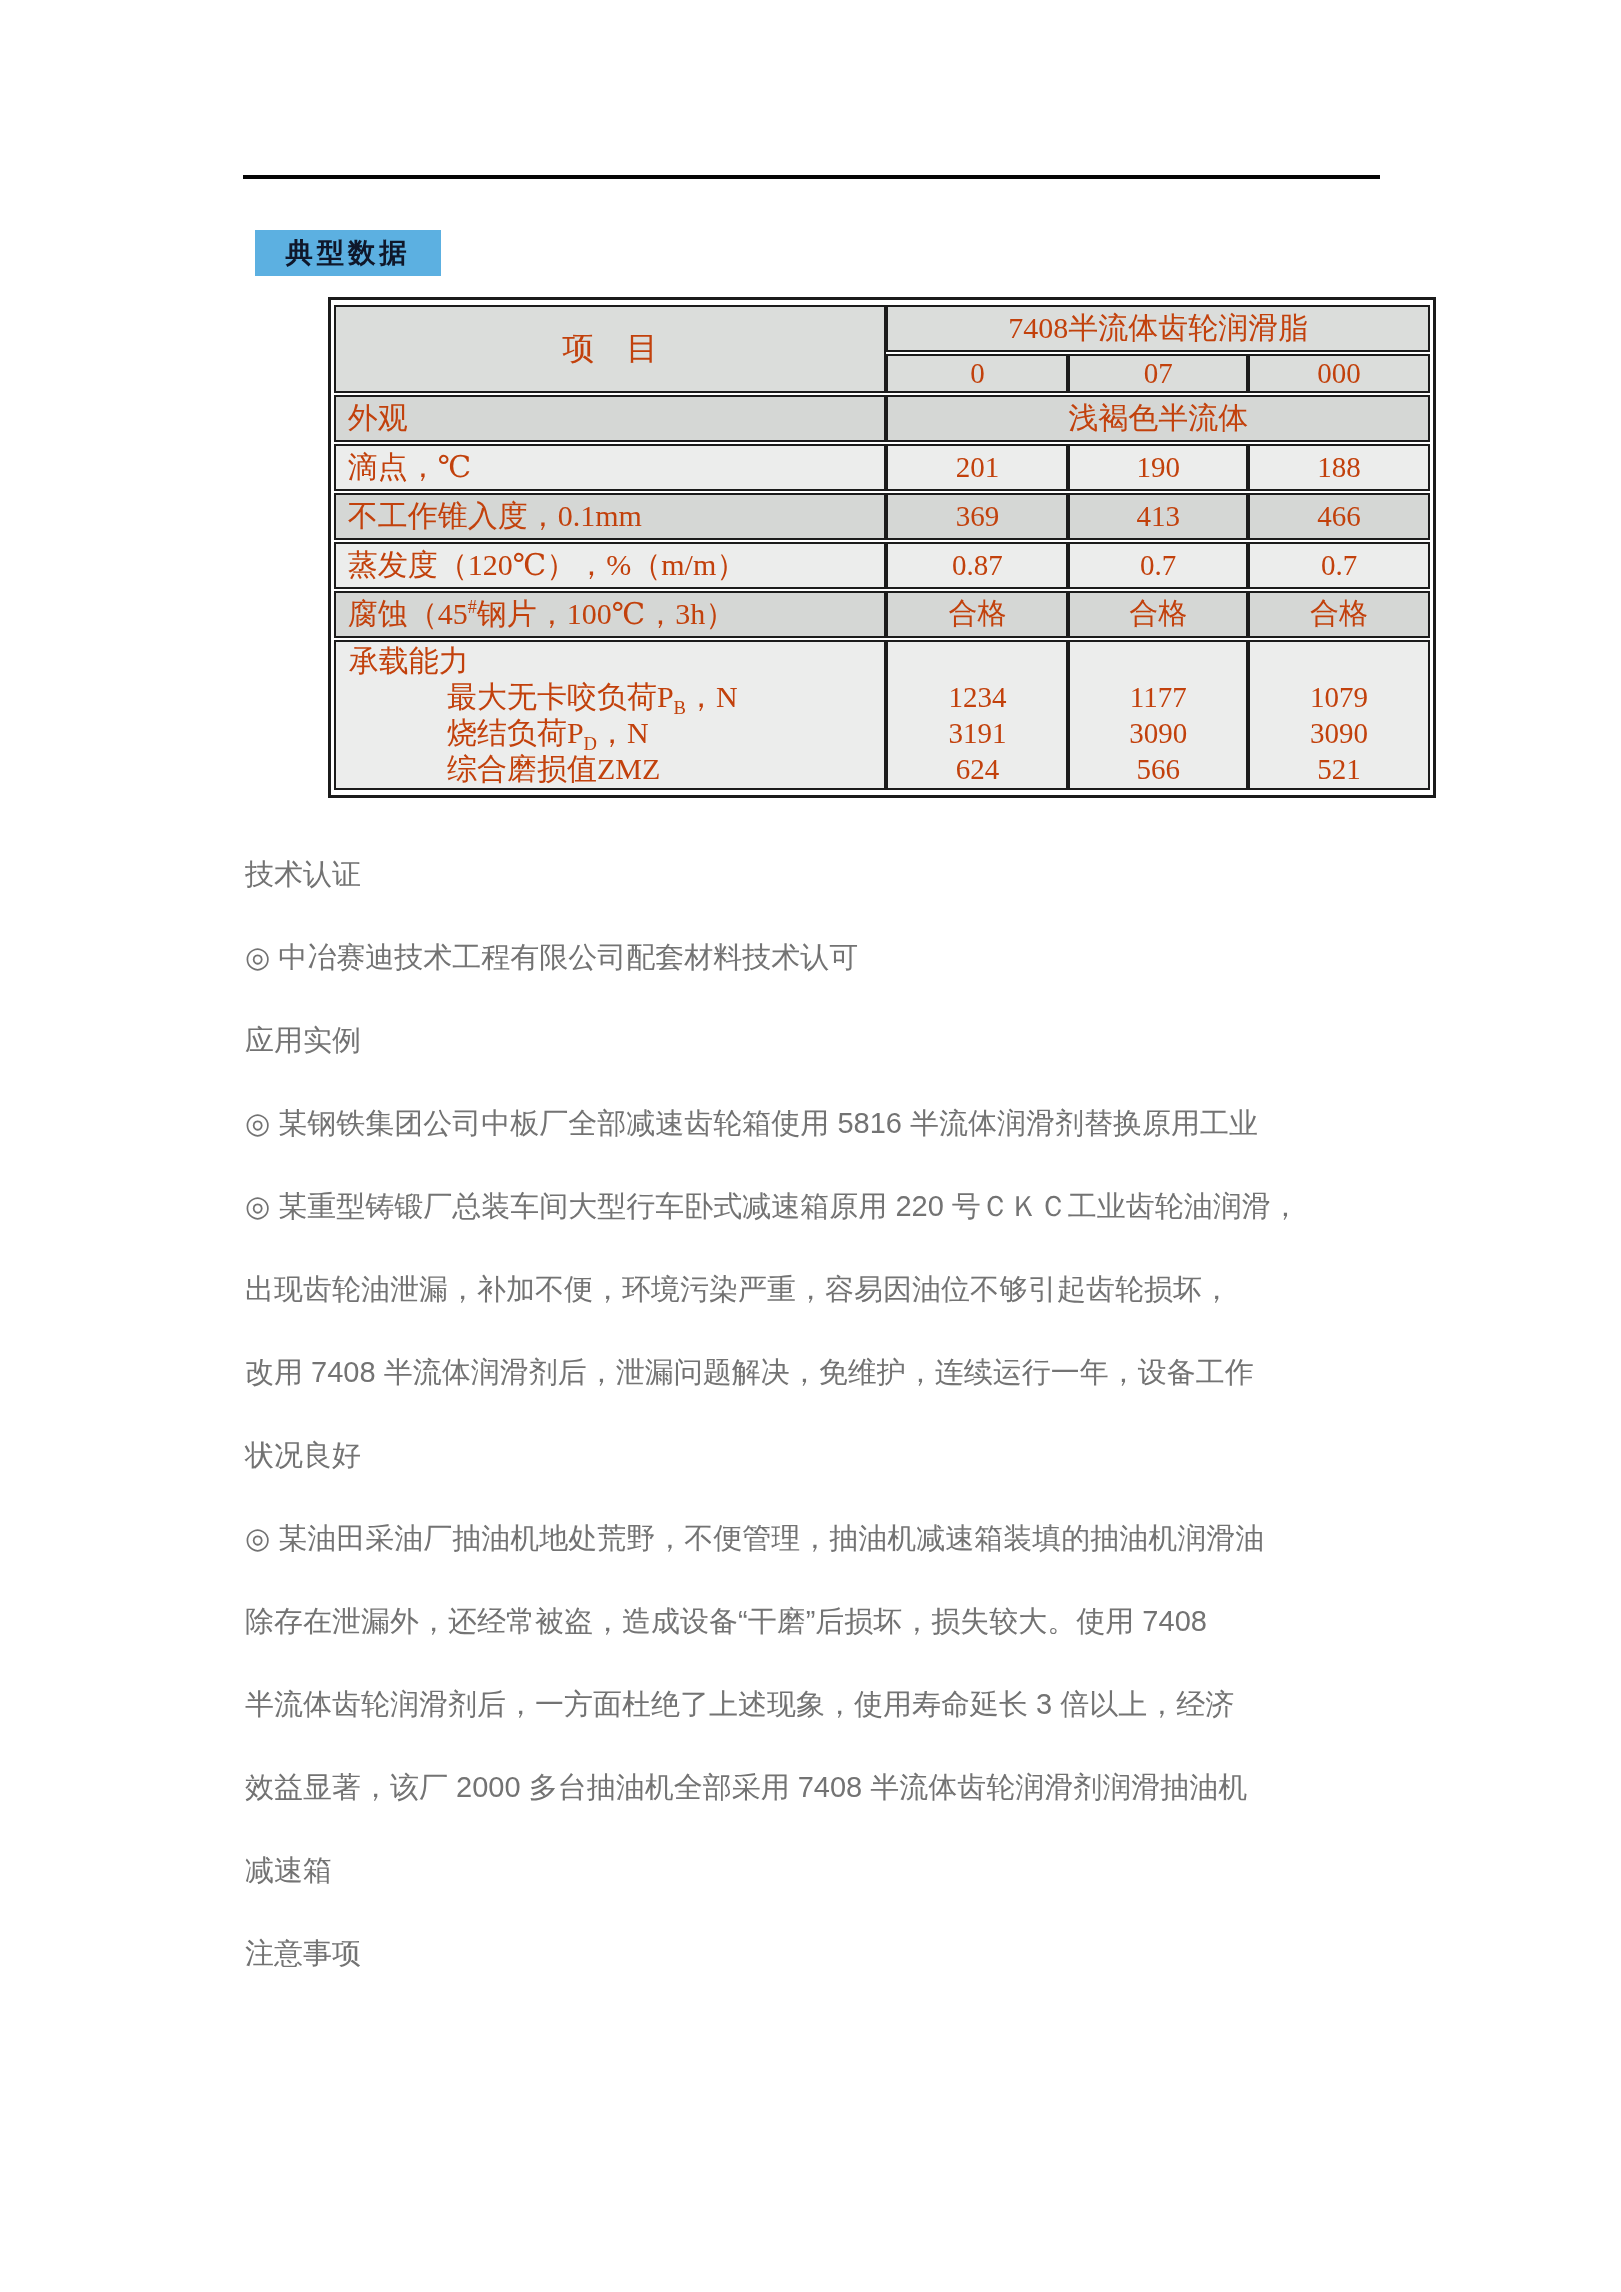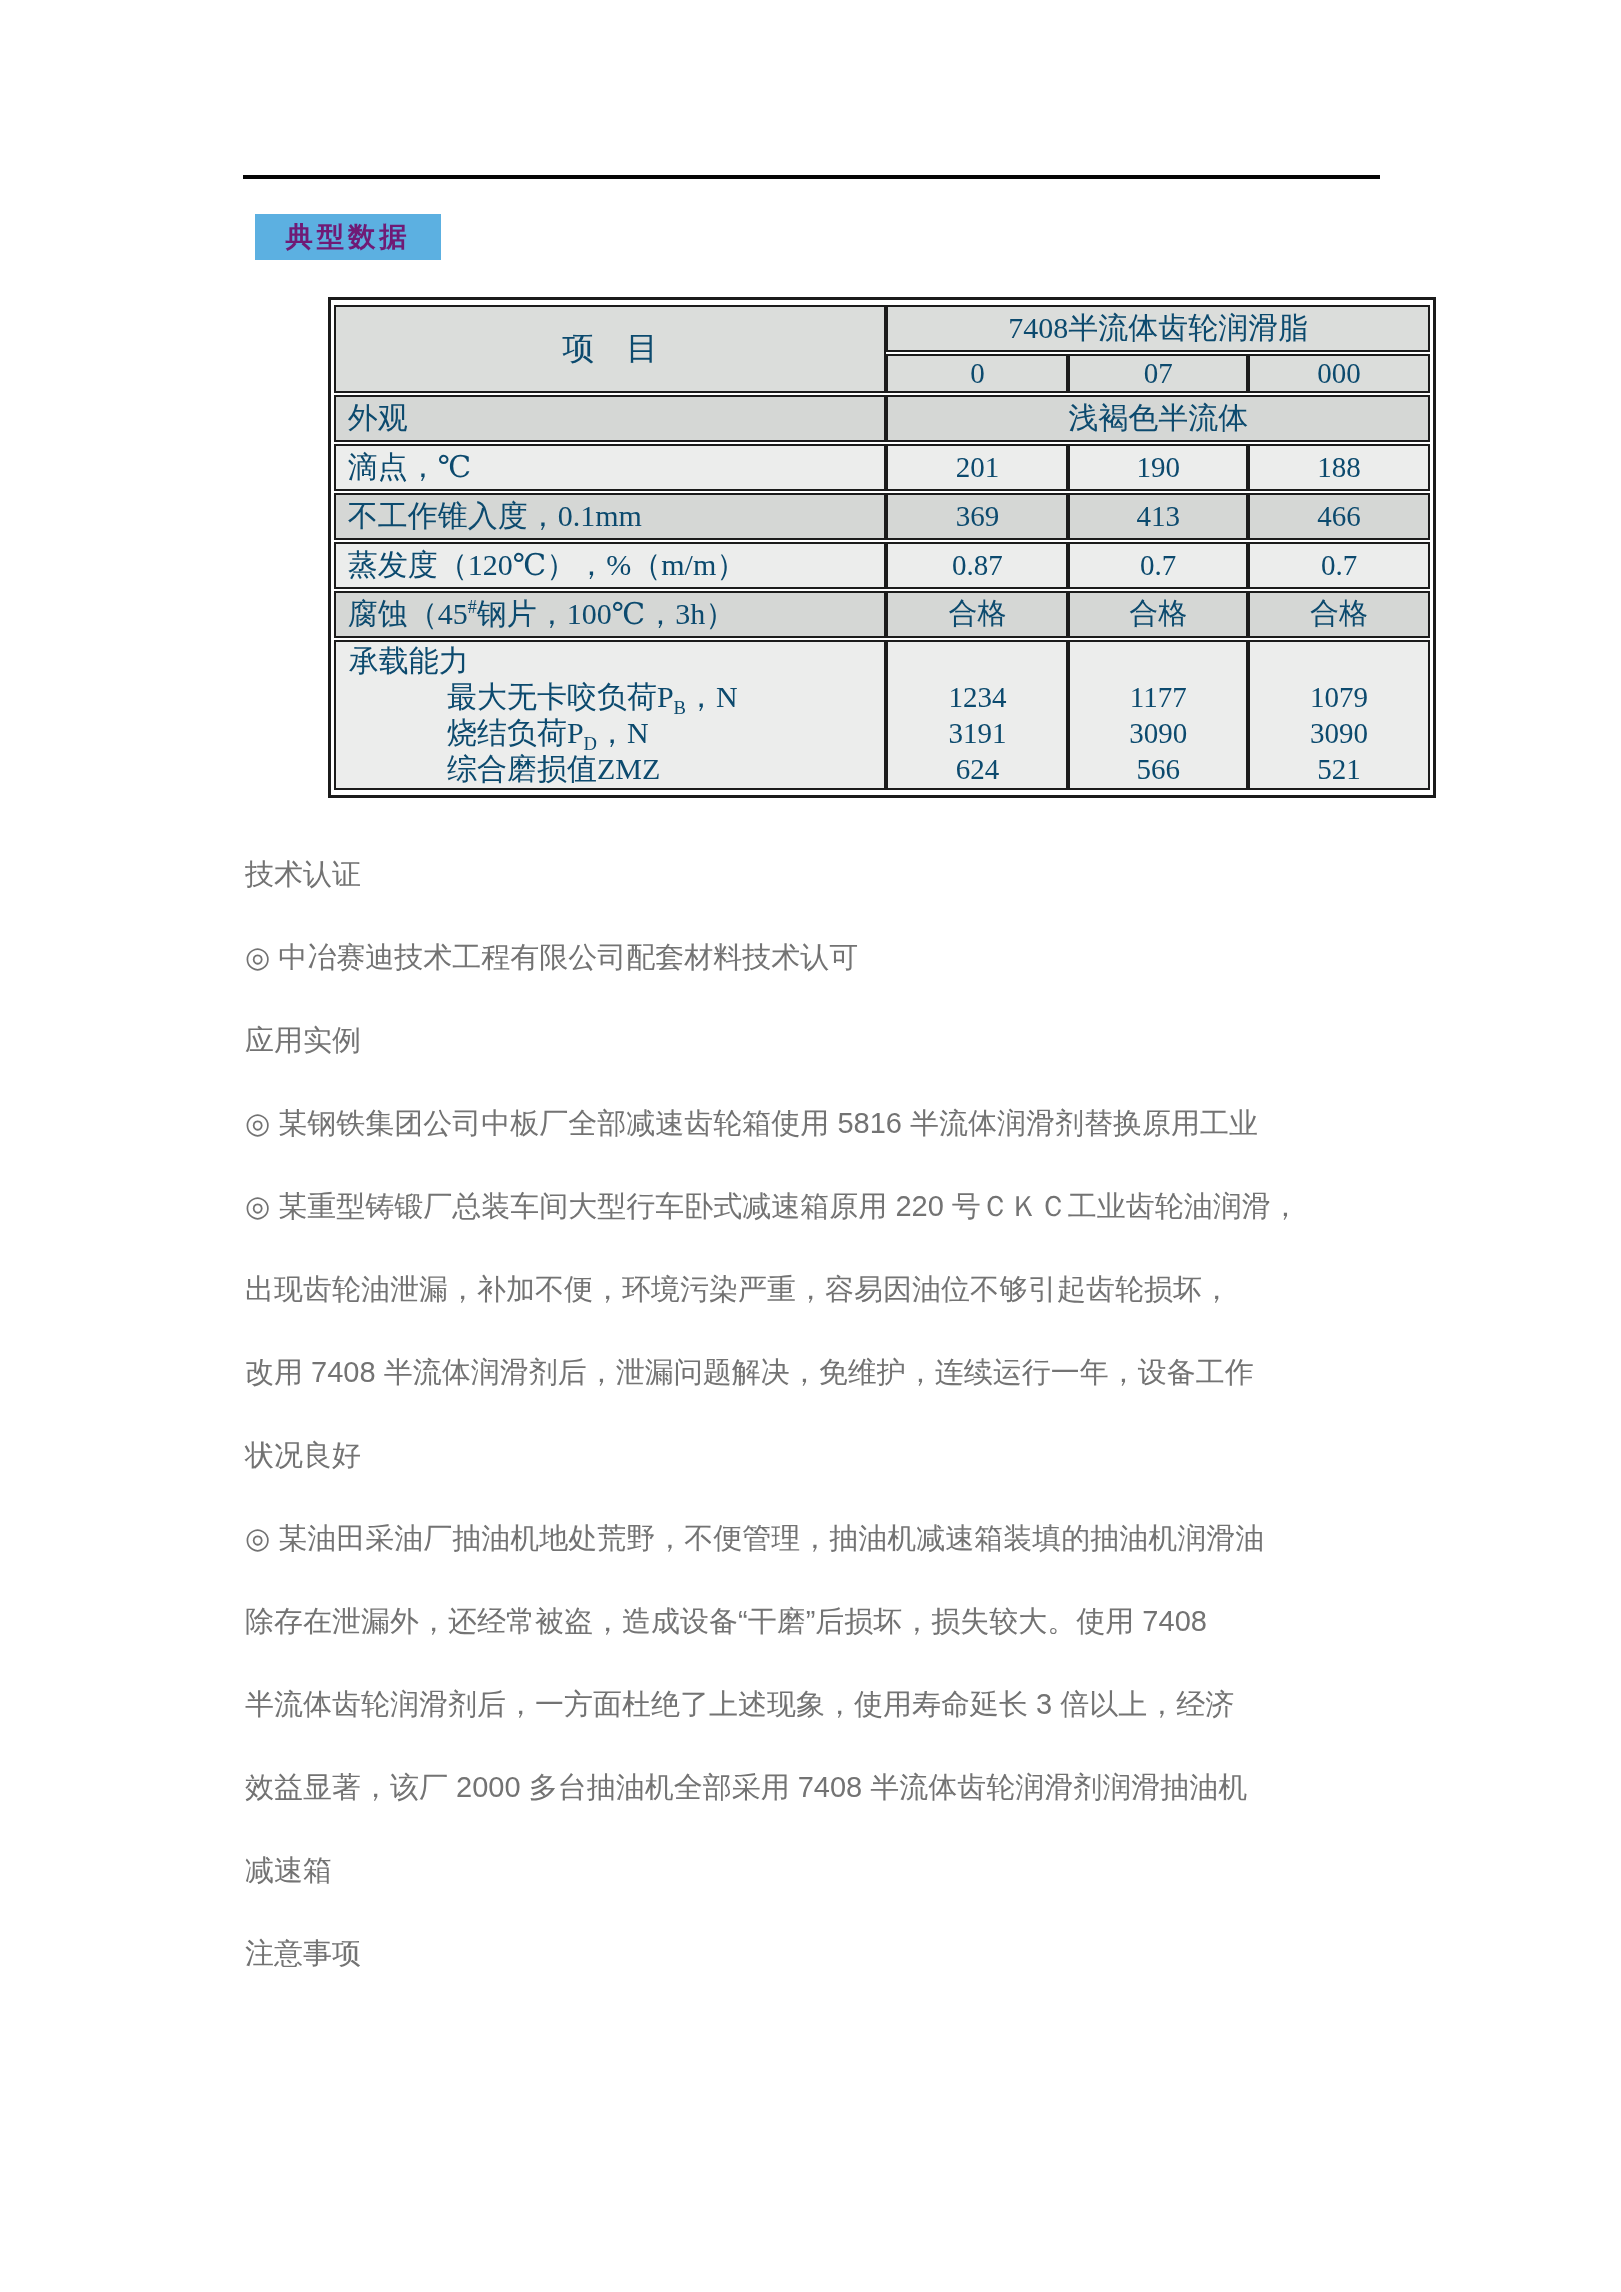--- a/index.html
+++ b/index.html
@@ -15,24 +15,24 @@
 
   .top-rule {
     position: absolute;
     left: 243px; top: 175px;
     width: 1137px; height: 3.9px;
     background: #050505;
   }
 
   .badge {
     position: absolute;
-    left: 255px; top: 214px;
+    left: 255px; top: 230px;
     width: 186px; height: 46px;
     background: #5cb0e1;
-    color: #701a75;
+    color: #0f172a;
     font-size: 27.4px;
     font-weight: bold;
     letter-spacing: 3.9px;
     display: flex;
     align-items: center;
     justify-content: center;
   }
 
   
   .table-wrap {
@@ -43,21 +43,21 @@
     padding: 2.9px;
     background: #ffffff;
     box-sizing: border-box;
   }
   table.spec {
     width: 100%;
     border-collapse: separate;
     border-spacing: 0 2.9px;
     background: #ffffff;
     font-family: "Liberation Serif", "DejaVu Serif", serif;
-    color: #0c4a6e;
+    color: #c2410c;
     table-layout: fixed;
   }
   table.spec td, table.spec th {
     border: 2px solid #1b1b1b;
     box-sizing: border-box;
     vertical-align: middle;
     font-weight: normal;
     overflow: hidden;
   }
   .hdr  { background: #dbdddb; }

